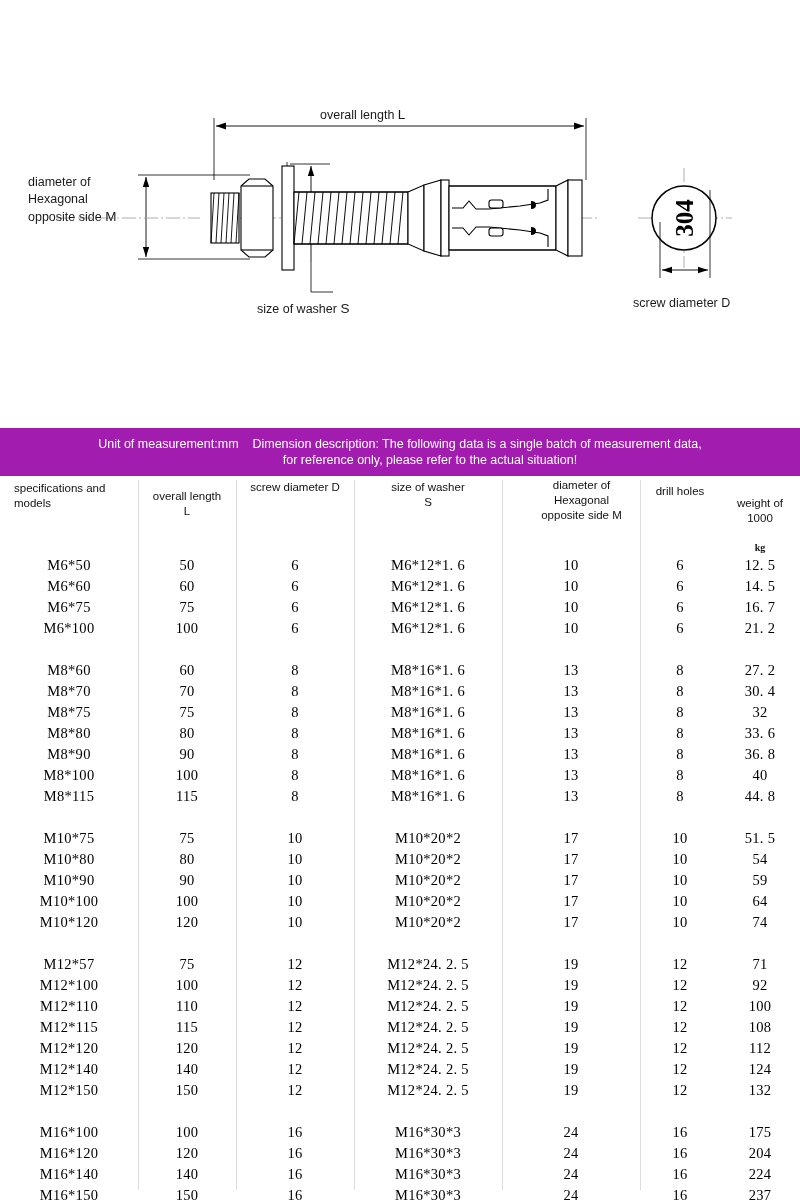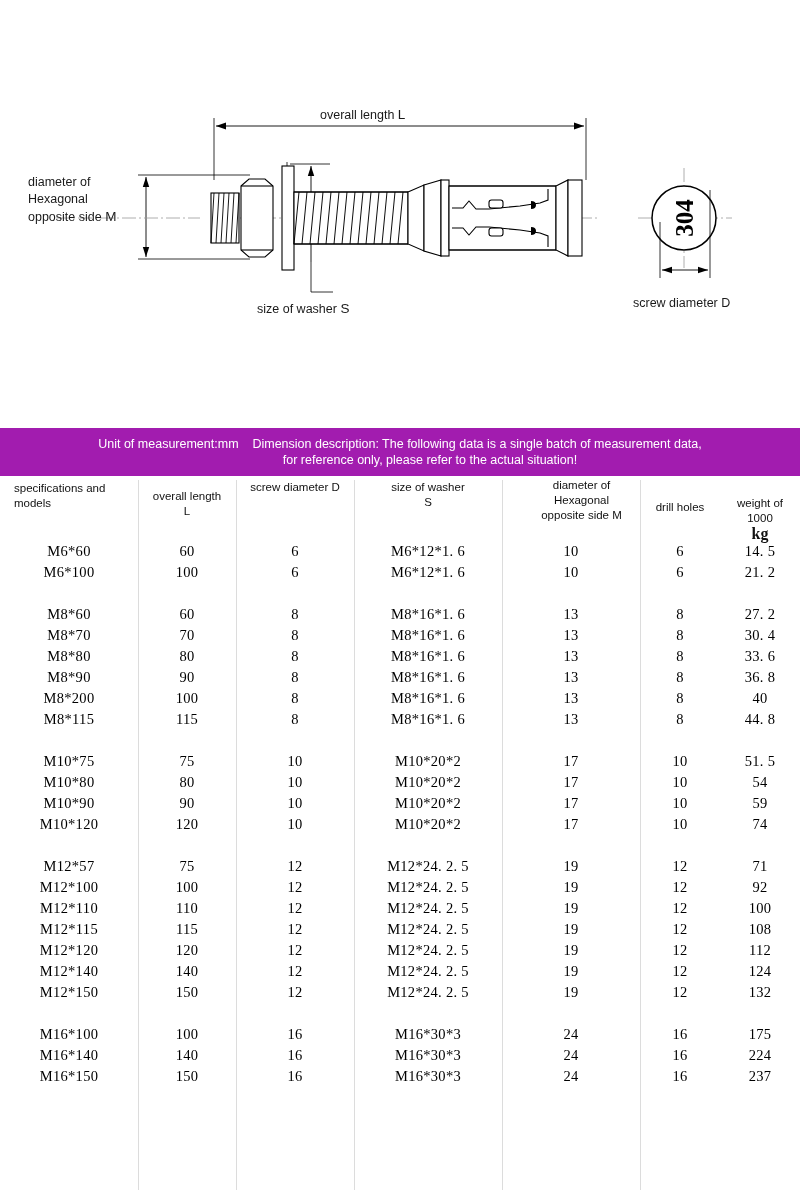--- a/index.html
+++ b/index.html
@@ -44,25 +44,25 @@
     font-weight:normal; font-size:11.5px; line-height:15px;
     font-family:"Liberation Sans", sans-serif; color:#111;
     vertical-align:top; padding:0; height:54px; position:relative;
   }
   .hdr-in{ display:block; padding:0 3px; }
   .h-spec  .hdr-in{ text-align:left;  padding-left:14px; padding-top:5px; }
   .h-len   .hdr-in{ text-align:center; padding-top:13px; }
   .h-dia   .hdr-in{ text-align:center; padding-top:4px; }
   .h-wash  .hdr-in{ text-align:center; padding-top:4px; }
   .h-hex   .hdr-in{ text-align:center; padding-top:2px;padding-left:24px; }
-  .h-drill .hdr-in{ text-align:center; padding-top:24px; }
+  .h-drill .hdr-in{ text-align:center; padding-top:8px; }
   .h-wt    .hdr-in{ text-align:center; padding-top:20px; }
   .kg{
     display:block; font-family:"Liberation Serif", serif;
-    font-weight:bold; font-size:16px; 
+    font-weight:bold; font-size:10px; margin-top:14px; 
   }
 
   table#spec-table tbody td{
     font-family:"Liberation Serif", serif;
     font-size:14.5px; line-height:21px; height:21px;
     text-align:center; padding:0; color:#000;
     letter-spacing:.3px;
   }
   tbody tr.gap td{ height:22px; line-height:22px; font-size:0; }
 
@@ -232,29 +232,47 @@
             <span class="hdr-in" style="white-space:pre-line">drill holes</span>
           </th>
         <th class="h-wt">
           <span class="hdr-in" style="white-space:pre-line">weight of 1000</span>
           <span class="kg">kg</span>
         </th>
       </tr>
     </thead>
     <tbody id="tbody">
         <tr>
+          <td>M6*50</td>
+          <td>50</td>
+          <td>6</td>
+          <td>M6*12*1. 6</td>
+          <td>10</td>
+          <td>6</td>
+          <td>12. 5</td>
+        </tr>
+        <tr>
           <td>M6*60</td>
           <td>60</td>
           <td>6</td>
           <td>M6*12*1. 6</td>
           <td>10</td>
           <td>6</td>
           <td>14. 5</td>
         </tr>
         <tr>
+          <td>M6*75</td>
+          <td>75</td>
+          <td>6</td>
+          <td>M6*12*1. 6</td>
+          <td>10</td>
+          <td>6</td>
+          <td>16. 7</td>
+        </tr>
+        <tr>
           <td>M6*100</td>
           <td>100</td>
           <td>6</td>
           <td>M6*12*1. 6</td>
           <td>10</td>
           <td>6</td>
           <td>21. 2</td>
         </tr>
         <tr class="gap">
           <td>&nbsp;</td>
@@ -277,39 +295,48 @@
         <tr>
           <td>M8*70</td>
           <td>70</td>
           <td>8</td>
           <td>M8*16*1. 6</td>
           <td>13</td>
           <td>8</td>
           <td>30. 4</td>
         </tr>
         <tr>
+          <td>M8*75</td>
+          <td>75</td>
+          <td>8</td>
+          <td>M8*16*1. 6</td>
+          <td>13</td>
+          <td>8</td>
+          <td>32</td>
+        </tr>
+        <tr>
           <td>M8*80</td>
           <td>80</td>
           <td>8</td>
           <td>M8*16*1. 6</td>
           <td>13</td>
           <td>8</td>
           <td>33. 6</td>
         </tr>
         <tr>
           <td>M8*90</td>
           <td>90</td>
           <td>8</td>
           <td>M8*16*1. 6</td>
           <td>13</td>
           <td>8</td>
           <td>36. 8</td>
         </tr>
         <tr>
-          <td>M8*200</td>
+          <td>M8*100</td>
           <td>100</td>
           <td>8</td>
           <td>M8*16*1. 6</td>
           <td>13</td>
           <td>8</td>
           <td>40</td>
         </tr>
         <tr>
           <td>M8*115</td>
           <td>115</td>
@@ -349,20 +376,29 @@
         <tr>
           <td>M10*90</td>
           <td>90</td>
           <td>10</td>
           <td>M10*20*2</td>
           <td>17</td>
           <td>10</td>
           <td>59</td>
         </tr>
         <tr>
+          <td>M10*100</td>
+          <td>100</td>
+          <td>10</td>
+          <td>M10*20*2</td>
+          <td>17</td>
+          <td>10</td>
+          <td>64</td>
+        </tr>
+        <tr>
           <td>M10*120</td>
           <td>120</td>
           <td>10</td>
           <td>M10*20*2</td>
           <td>17</td>
           <td>10</td>
           <td>74</td>
         </tr>
         <tr class="gap">
           <td>&nbsp;</td>
@@ -446,20 +482,29 @@
           <td>&nbsp;</td>
         </tr>
         <tr>
           <td>M16*100</td>
           <td>100</td>
           <td>16</td>
           <td>M16*30*3</td>
           <td>24</td>
           <td>16</td>
           <td>175</td>
+        </tr>
+        <tr>
+          <td>M16*120</td>
+          <td>120</td>
+          <td>16</td>
+          <td>M16*30*3</td>
+          <td>24</td>
+          <td>16</td>
+          <td>204</td>
         </tr>
         <tr>
           <td>M16*140</td>
           <td>140</td>
           <td>16</td>
           <td>M16*30*3</td>
           <td>24</td>
           <td>16</td>
           <td>224</td>
         </tr>

